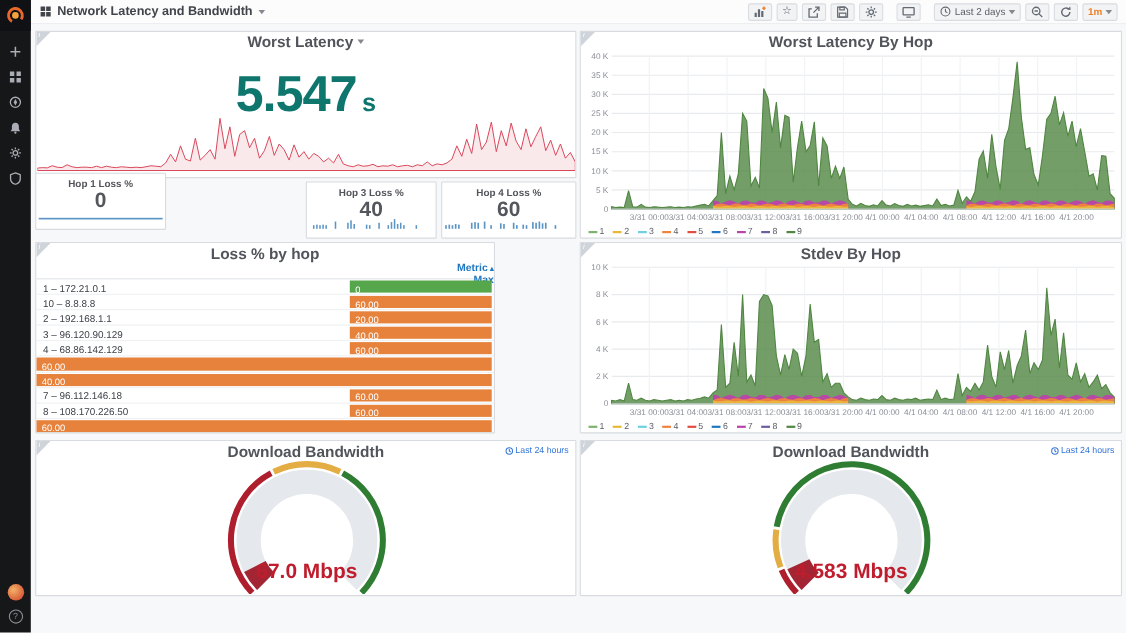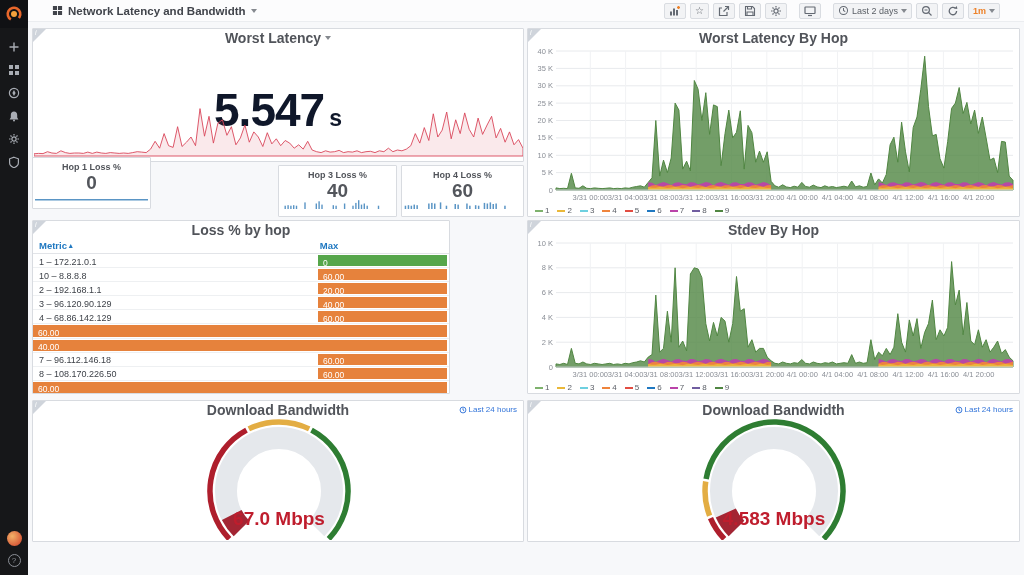--- a/index.html
+++ b/index.html
@@ -11,51 +11,51 @@
     display:flex;flex-direction:column;align-items:center;z-index:5;}
   .logo{width:28px;height:28px;display:flex;align-items:center;justify-content:center;background:#101114;}
   .side-group{display:flex;flex-direction:column;align-items:center;gap:9px;margin-top:12px;}
   .side-group.bottom{margin-top:auto;margin-bottom:8px;gap:8px;}
   .sideicon{width:14px;height:14px;display:flex;align-items:center;justify-content:center;cursor:pointer;}
   .avatar{width:15px;height:15px;border-radius:50%;background:radial-gradient(circle at 35% 35%,#f3b268,#d95f3b 70%,#a13a2c);}
   .helpcircle{width:13px;height:13px;border-radius:50%;border:1px solid #8b8f96;color:#8b8f96;
     font-size:8px;display:flex;align-items:center;justify-content:center;}
   
   .topnav{position:absolute;left:28px;top:0;width:996px;height:22px;background:#fcfcfd;
-    border-bottom:1px solid #ebedf0;display:flex;align-items:center;padding:0 24px;}
+    border-bottom:1px solid #ebedf0;display:flex;align-items:center;padding:0 8px;}
   .nav-title{display:flex;align-items:center;gap:5px;cursor:pointer;}
   .nav-title .t{font-size:11.5px;font-weight:bold;color:#41444b;}
   .caret{width:0;height:0;border-left:3px solid transparent;border-right:3px solid transparent;
     border-top:4px solid #85898f;display:inline-block;}
   .nav-right{margin-left:auto;display:flex;align-items:center;gap:4px;}
   .navbtn{height:16px;min-width:18px;padding:0 4px;background:#f2f3f5;border:1px solid #d9dce1;
     border-radius:2px;display:flex;align-items:center;justify-content:center;gap:3px;
     font-size:9px;color:#5a5f66;cursor:pointer;}
   .navbtn.star{font-size:10px;line-height:1;}
   .navbtn.tvbtn{margin-left:8px;margin-right:8px;}
   .interval{color:#ed8128;font-weight:bold;}
   
   .dash{position:absolute;left:28px;top:22px;width:996px;height:553px;}
   .panel{position:absolute;background:#fff;border:1px solid #d8dbe0;border-radius:1px;overflow:hidden;}
   .ptitle{height:17px;display:flex;align-items:center;justify-content:center;gap:4px;
     font-size:14px;font-weight:bold;color:#51545a;cursor:pointer;}
   .corner{position:absolute;top:0;left:0;width:0;height:0;
     border-top:13px solid #cfd4db;border-right:13px solid transparent;cursor:pointer;}
   .corner span{position:absolute;top:-13px;left:2px;font-size:7px;color:#fff;font-style:italic;}
   
-  .bigval{margin-top:41px;text-align:center;color:#0f172a;font-weight:bold;line-height:1;}
+  .bigval{margin-top:16px;text-align:center;color:#0f766e;font-weight:bold;line-height:1;}
   .bigval .v{font-size:46px;letter-spacing:-1px;}
   .bigval .u{font-size:23px;margin-left:5px;}
   .sparkwrap{position:absolute;bottom:0;left:1px;}
   
   .hoptitle{margin-top:4px;text-align:center;font-size:9px;font-weight:bold;color:#51545a;}
   .hopval{margin-top:1px;text-align:center;font-size:19px;font-weight:bold;color:#53565c;line-height:1.1;}
   .hopspark{position:absolute;bottom:2px;left:2px;}
   
-  .thead{display:flex;height:16px;align-items:center;border-bottom:1px solid #e2e4e8;padding-left:6px;}
+  .thead{display:flex;height:16px;align-items:flex-end;border-bottom:1px solid #e2e4e8;padding-left:6px;flex-direction:column;}
   .thead .mh{flex:0 0 68.5%;font-size:9.5px;font-weight:bold;color:#1f78c1;display:flex;align-items:center;gap:2px;}
   .thead .xh{flex:1;font-size:9.5px;font-weight:bold;color:#1f78c1;}
   .sortglyph{font-size:7px;color:#1f78c1;}
   .trow{display:flex;align-items:stretch;height:14.1px;border-bottom:1px solid #eef0f2;}
   .trow .m{flex:0 0 68.5%;font-size:9px;color:#3e4249;padding:2.5px 0 0 6px;white-space:nowrap;}
   .trow .xw{flex:1;padding:1px 2px 1px 0;}
   .trow .xv{height:100%;font-size:8.5px;color:#fff;padding:2.5px 0 0 5px;}
   
   .legend{position:absolute;bottom:1px;left:7px;display:flex;gap:8px;align-items:center;
     font-size:8px;color:#5a5e66;}

